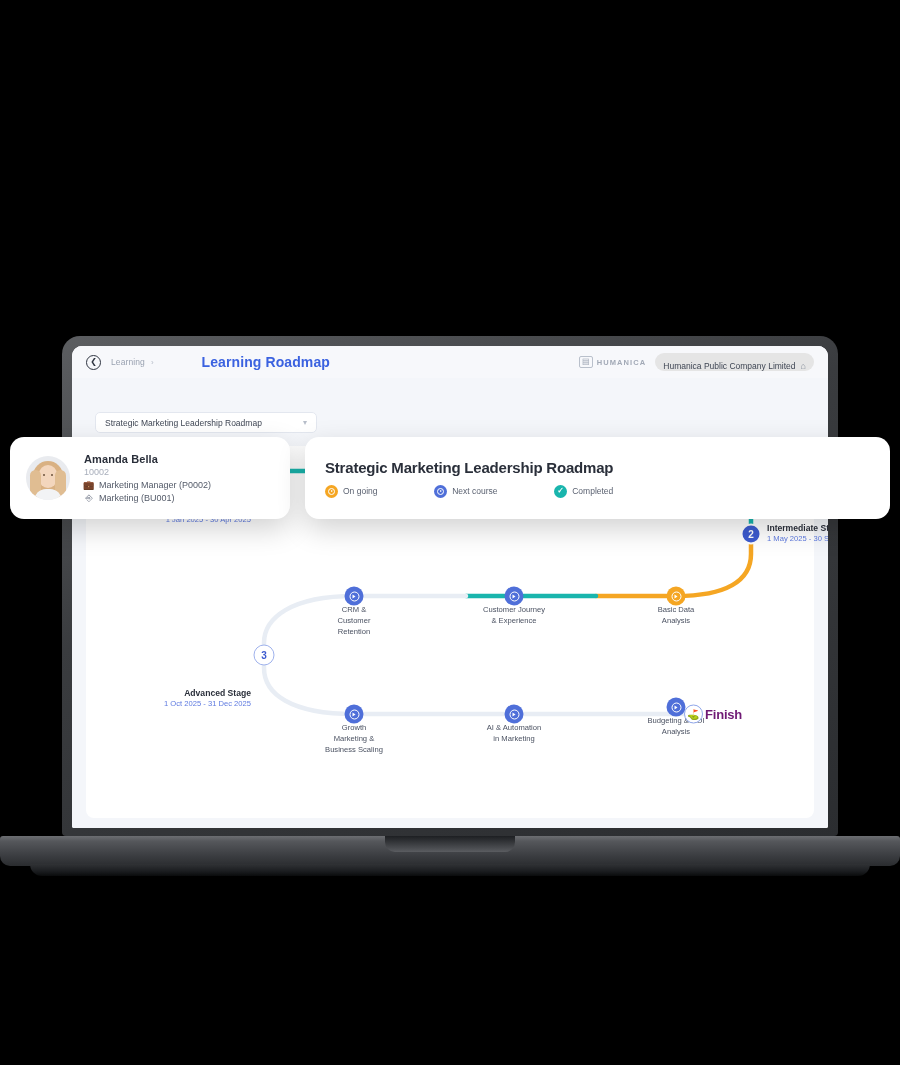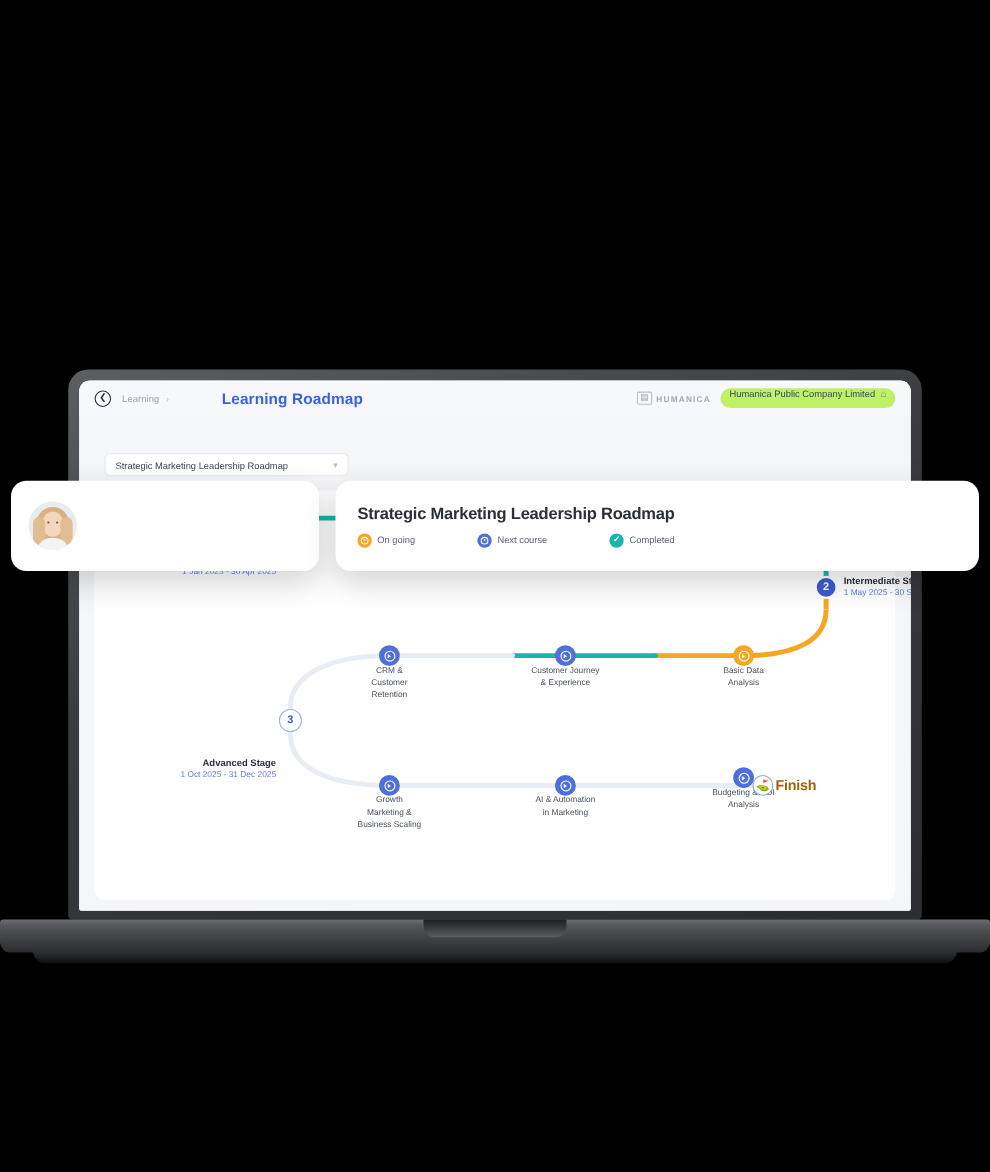--- a/index.html
+++ b/index.html
@@ -60,22 +60,22 @@
   .crumb-active { font-size: 14px; color: #3b62e0; font-weight: 700; letter-spacing: .1px; padding-left: 42px; }
 
   .topbar-right { margin-left: auto; display: flex; align-items: center; gap: 9px; }
   .brand { display: flex; align-items: center; gap: 4px; }
   .brand-mark {
     font-size: 8px; color: #9aa2b1; letter-spacing: 0px;
     border: 1px solid #b9c0cb; border-radius: 2px; padding: 0 2px; line-height: 10px;
   }
   .brand-txt { font-size: 7.5px; letter-spacing: 1.1px; color: #a2a9b6; font-weight: 600; }
   .company-pill {
-    background: #bef264; border-radius: 12px; height: 18px; display: flex;
-    align-items: flex-start; gap: 5px; padding: 0 8px; font-size: 8.5px; color: #3f4654;
+    background: #e5e5e5; border-radius: 12px; height: 18px; display: flex;
+    align-items: flex-end; gap: 5px; padding: 0 8px; font-size: 8.5px; color: #3f4654;
   }
   .home-ic { font-size: 9px; color: #77808f; }
 
   .select-wrap { position: absolute; left: 23px; top: 66px; }
   .select-box {
     width: 222px; height: 21px; background: #fff; border: 1px solid #e3e7ef;
     border-radius: 5px; display: flex; align-items: center; justify-content: space-between;
     padding: 0 9px; font-size: 8.5px; color: #3f4654;
   }
   .chev { color: #b6bdc9; font-size: 8px; }
@@ -167,21 +167,21 @@
   .st-date { font-size: 7.6px; color: #5e7ae0; white-space: nowrap; margin-top: 1px; }
   .st-right { text-align: left; }
   .st-leftal { text-align: right; margin-top: 44px; }
 
   .finish-wrap { position: absolute; display: flex; align-items: center; gap: 2px; transform: translate(0,-50%); }
   .finish-circle {
     width: 19px; height: 19px; border-radius: 50%; border: 1.2px solid #8fa6ea;
     background: #fff; display: flex; align-items: center; justify-content: center;
     color: #4766d8; font-size: 10px;
   }
-  .finish-txt { font-size: 13px; font-weight: 700; color: #a16207; letter-spacing: -.2px; }
+  .finish-txt { font-size: 13px; font-weight: 700; color: #701a75; letter-spacing: -.2px; }
 </style>
 </head>
 <body>
 
 <div id="stage">
 
   <div class="laptop-lid"></div>
   <div class="laptop-hinge"></div>
   <div class="laptop-notch"></div>
   <div class="laptop-foot"></div>
@@ -370,20 +370,32 @@
   <div class="ov-profile">
     <div class="avatar">
       <div class="av-hair"></div>
       <div class="av-face"></div>
       <div class="av-eye" style="left:17px;"></div>
       <div class="av-eye" style="left:25px;"></div>
       <div class="av-hair2"></div>
       <div class="av-hair3"></div>
       <div class="av-body"></div>
     </div>
+    <div>
+      <div class="pf-name">Amanda Bella</div>
+      <div class="pf-id">10002</div>
+      <div class="pf-line">
+        <span class="mini-ic">💼</span>
+        <span>Marketing Manager (P0002)</span>
+      </div>
+      <div class="pf-line">
+        <span class="mini-ic">⎆</span>
+        <span>Marketing (BU001)</span>
+      </div>
+    </div>
   </div>
 
   <div class="ov-roadmap">
     <div>
       <div class="rm-title">Strategic Marketing Leadership Roadmap</div>
       <div class="legend">
         <div class="lg">
           <span class="lg-dot" style="background:#f5a623;">
             <span class="lg-inner">
                 <span class="play-tri"></span>

